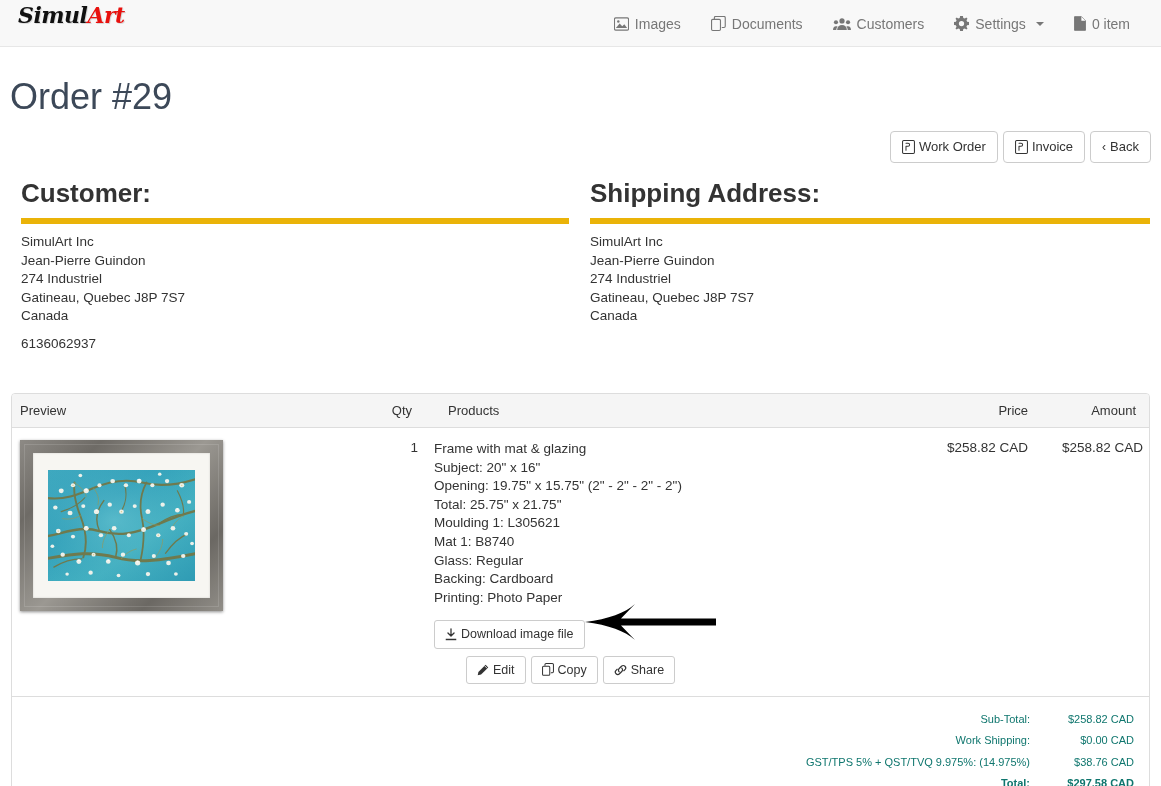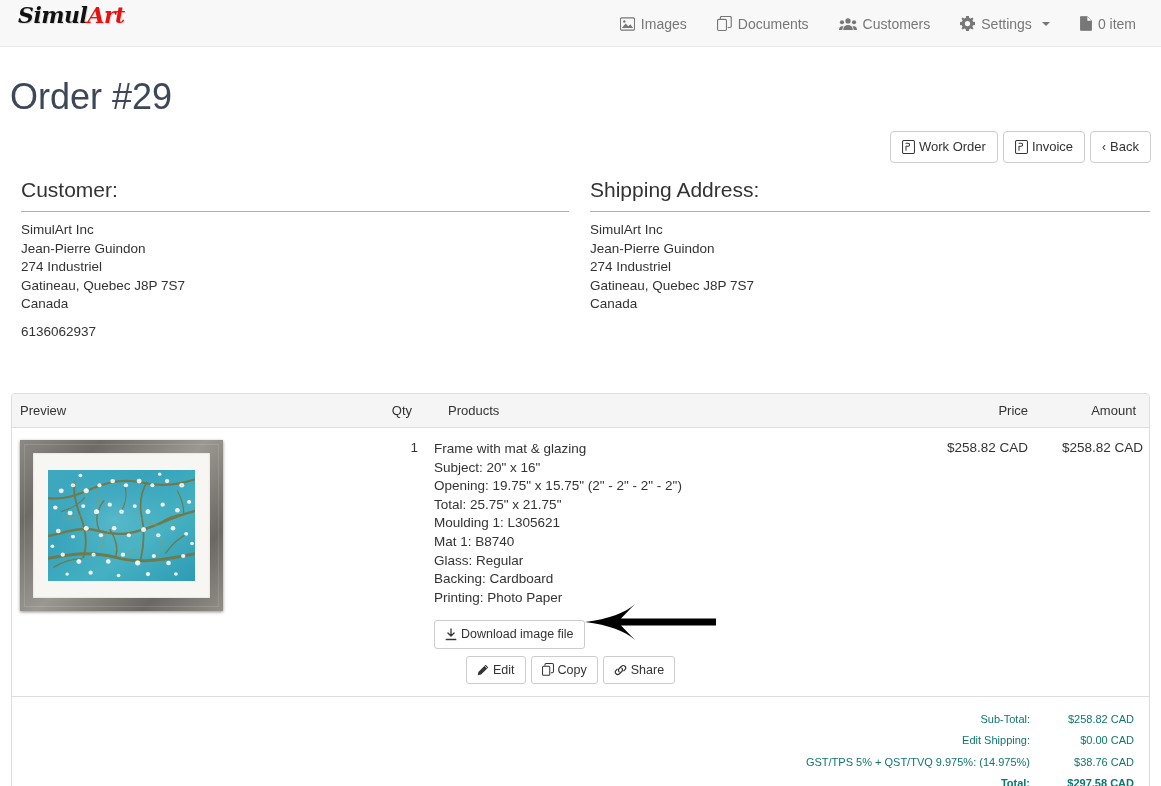--- a/index.html
+++ b/index.html
@@ -24,21 +24,21 @@
     font-family: "DejaVu Serif", serif;
     font-style: italic; font-weight: bold;
     font-size: 22px; letter-spacing: -0.5px;
     white-space: nowrap;
     text-shadow: 1px 1px 0 rgba(0,0,0,0.12);
   }
   .brand .b1 { color: #111111; }
   .brand .b2 { color: #e8110e; }
 
   .nav-links {
-    position: absolute; right: 10px; top: 0; height: 46px;
+    position: absolute; right: 16px; top: 0; height: 46px;
     display: flex; align-items: center; gap: 0px;
   }
   .nav-item {
     display: flex; align-items: center; gap: 6px;
     padding: 14px 15px 13px 15px;
     font-size: 14px; color: #777777;
     cursor: pointer; white-space: nowrap; line-height: 1;
   }
   .nav-icon { display: inline-flex; align-items: center; justify-content: center; }
   .nav-icon svg { display: block; }
@@ -68,23 +68,23 @@
     font-family: "Liberation Sans", sans-serif;
   }
   .btn svg { display: block; }
   .btn .chev { font-size: 12px; line-height: 1; }
 
   
   .addr-col { position: absolute; top: 178px; }
   .addr-left  { left: 21px;  width: 548px; }
   .addr-right { left: 590px; width: 560px; }
   .addr-title {
-    font-size: 21px; font-weight: normal; color: #333333;
+    font-size: 26px; font-weight: bold; color: #333333;
     margin: 0 0 9px 0; padding: 0 0 9px 0;
-    border-bottom: 1px solid #eab308;
+    border-bottom: 6px solid #eab308;
   }
   .addr-lines { font-size: 13.5px; line-height: 18.5px; color: #333333; }
   .addr-gap { height: 9px; }
   .addr-link { color: #337ab7; text-decoration: underline; cursor: pointer; font-size: 13.5px; }
 
   
   .panel {
     position: absolute; left: 11px; top: 393px;
     width: 1139px; border: 1px solid #dddddd; border-radius: 4px;
     background: #ffffff; overflow: hidden;
@@ -493,21 +493,21 @@
     </table>
 
     <div class="totals">
       <table class="tot">
         <tbody>
             <tr>
           <td class="lbl">Sub-Total:</td>
           <td class="val">$258.82 CAD</td>
         </tr>
         <tr>
-          <td class="lbl">Edit Shipping:</td>
+          <td class="lbl">Work Shipping:</td>
           <td class="val">$0.00 CAD</td>
         </tr>
         <tr>
           <td class="lbl">GST/TPS 5% + QST/TVQ 9.975%: (14.975%)</td>
           <td class="val">$38.76 CAD</td>
         </tr>
         <tr class="grand">
           <td class="lbl">Total:</td>
           <td class="val">$297.58 CAD</td>
         </tr>

